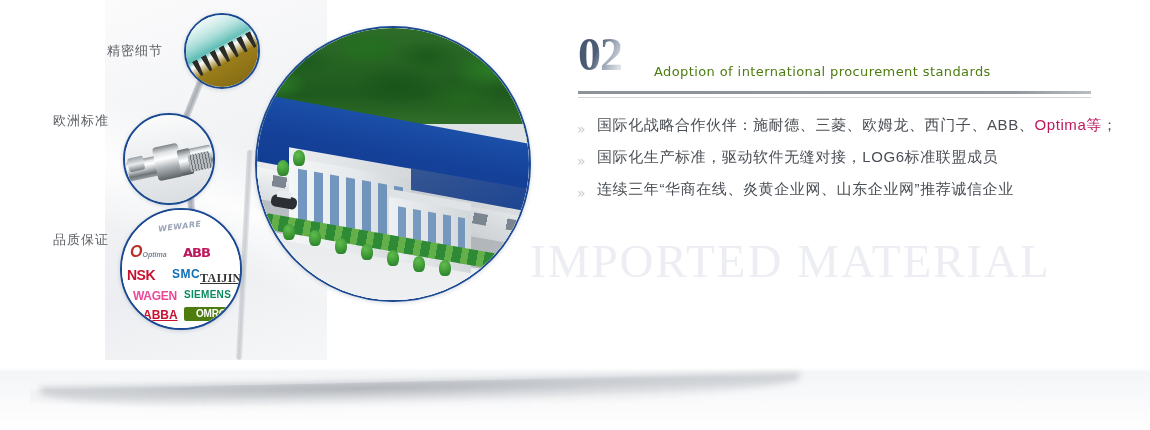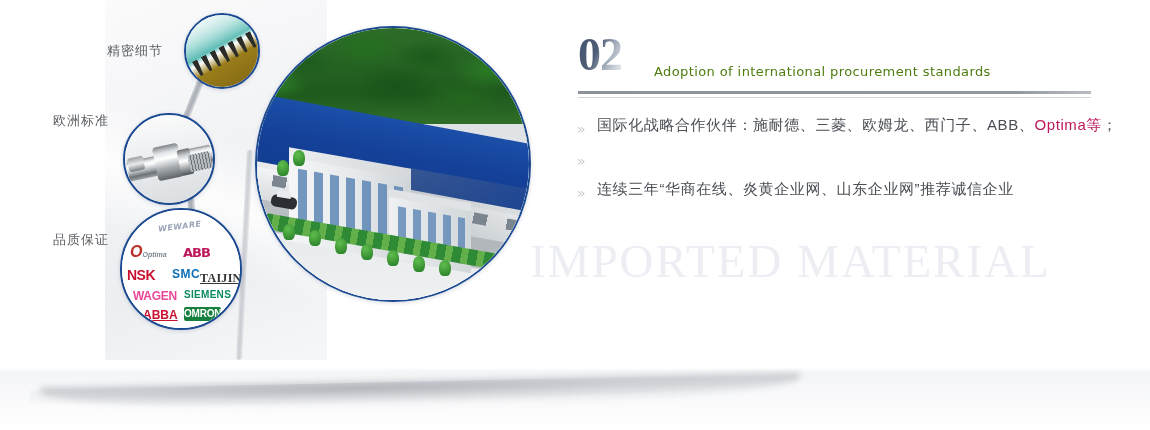--- a/index.html
+++ b/index.html
@@ -88,21 +88,21 @@
   .lg-opt .o{font-size:16px;color:#b8312a;font-weight:bold;}
   .lg-opt .t{color:#7b8794;font-size:7px;}
   .lg-abb{left:61px;top:36px;font-size:13px;color:#be185d;letter-spacing:-1px;font-family:"DejaVu Sans",sans-serif;}
   .lg-nsk{left:5px;top:58px;font-size:14px;color:#c8102e;letter-spacing:-.5px;}
   .lg-smcdot{left:37px;top:60px;width:17px;height:10px;border-radius:50%;background:#123a78;transform:rotate(-8deg);}
   .lg-smc{left:50px;top:58px;font-size:12px;color:#0d6fb8;letter-spacing:.5px;}
   .lg-taijing{left:78px;top:62px;font-size:12px;color:#333;letter-spacing:.3px;font-family:"Liberation Serif",serif;text-decoration:underline;}
   .lg-wagen{left:11px;top:80px;font-size:12px;color:#ec4899;letter-spacing:-.3px;}
   .lg-siemens{left:62px;top:80px;font-size:10px;color:#0a8a5f;letter-spacing:.3px;}
   .lg-abba{left:21px;top:99px;font-size:12px;color:#c8102e;text-decoration:underline;}
-  .lg-omron{left:62px;top:97px;background:#15803d;color:#fff;font-size:10px;padding:2px 0;border-radius:2px;letter-spacing:-.2px;}
+  .lg-omron{left:62px;top:97px;background:#4d7c0f;color:#fff;font-size:10px;padding:2px 12px;border-radius:2px;letter-spacing:-.2px;}
   .lg-idec{left:43px;top:117px;font-size:11px;color:#222;}
   .lg-idec i{display:inline-block;width:4px;height:10px;background:#c8102e;margin-right:1px;vertical-align:-1px;font-style:normal;}
 
   
   #c-factory{left:255px;top:26px;width:272px;height:272px;border-width:2px;border-color:#1b4a92;background:#fff;}
   .fac{position:absolute;inset:0;}
   .fac-sky{position:absolute;inset:0;background:#ffffff;}
   .fac-trees{position:absolute;left:-10px;top:-6px;width:300px;height:120px;
     background:
       radial-gradient(ellipse 40px 22px at 60px 40px,#1d5c1f 0%,rgba(29,92,31,0) 70%),
@@ -260,20 +260,21 @@
     <div class="rule-thick"></div>
     <div class="rule-thin"></div>
 
     <div class="bullets">
       <div class="bullet">
         <span class="chev">»</span>
         <span class="btxt"><span>国际化战略合作伙伴：施耐德、三菱、欧姆龙、西门子、ABB、</span><span class="blue">Optima等</span><span>；</span></span>
       </div>
       <div class="bullet">
         <span class="chev">»</span>
+        <span class="btxt"><span>国际化生产标准，驱动软件无缝对接，LOG6标准联盟成员</span></span>
       </div>
       <div class="bullet">
         <span class="chev">»</span>
         <span class="btxt"><span>连续三年“华商在线、炎黄企业网、山东企业网”推荐诚信企业</span></span>
       </div>
     </div>
 
     <div class="watermark">IMPORTED  MATERIAL</div>
   </div>
 

